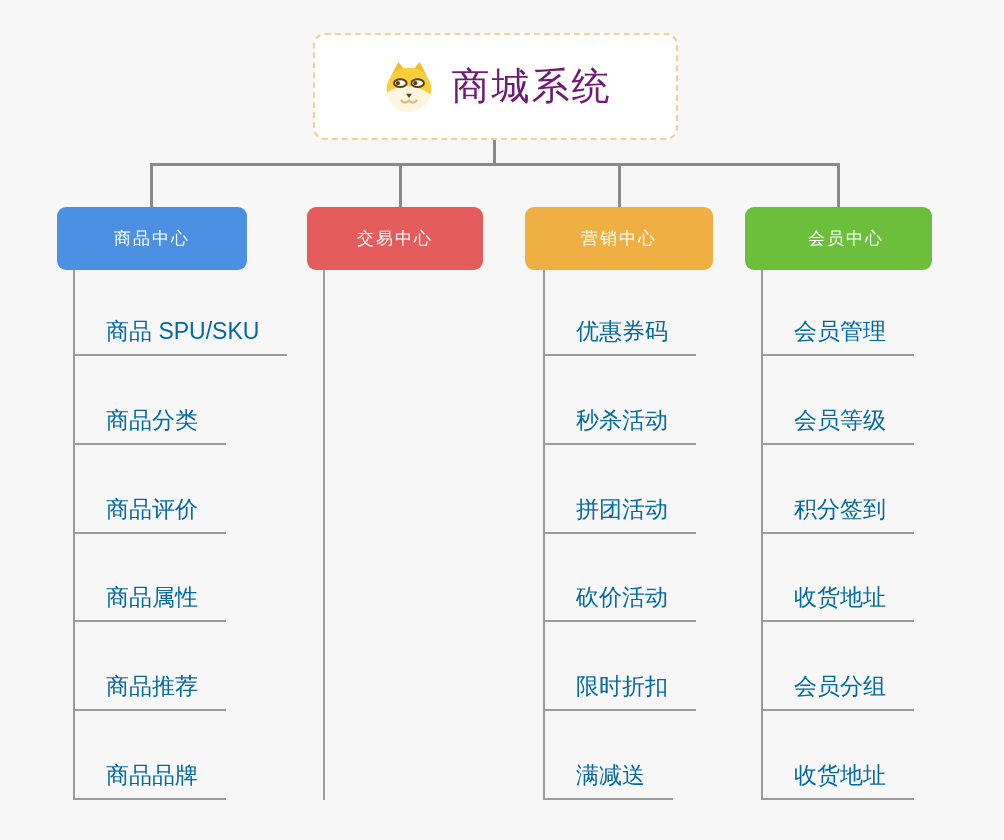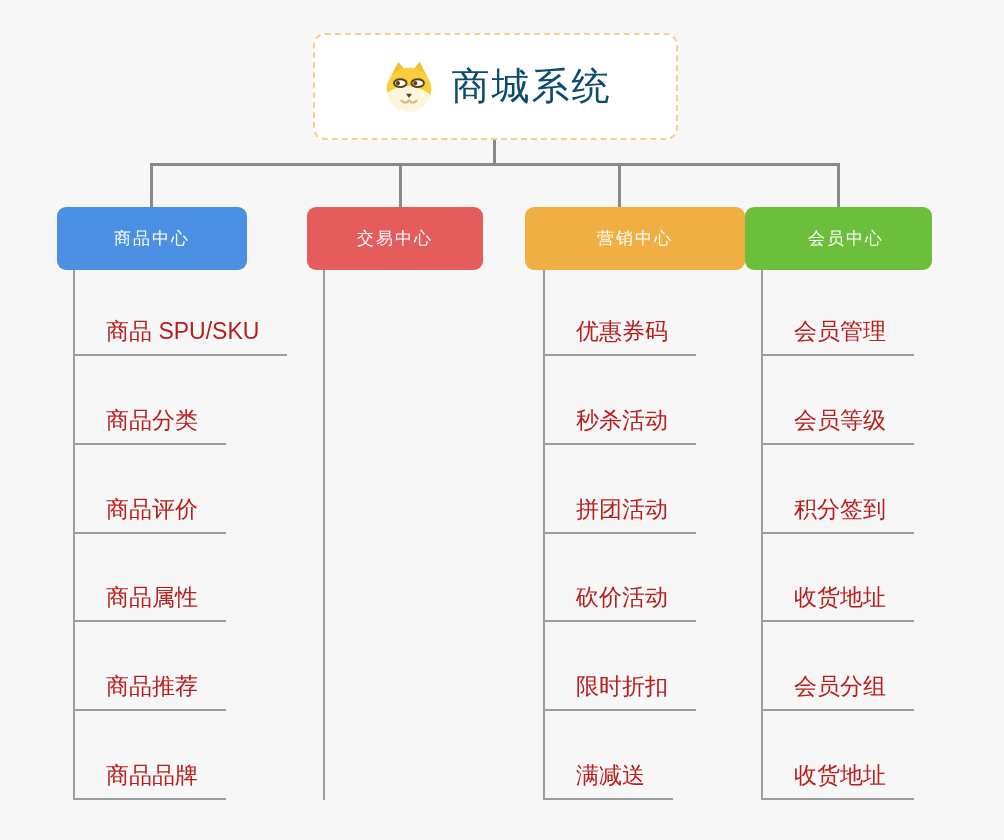--- a/index.html
+++ b/index.html
@@ -44,21 +44,21 @@
     box-sizing:border-box;
     border-radius:9px;
     display:flex;align-items:center;justify-content:center;
     color:#ffffff;
     font-size:17px;
     letter-spacing:2px;
     white-space:nowrap;
   }
   .branch.c1{left:57px;width:190px;}
   .branch.c2{left:307px;width:176px;}
-  .branch.c3{left:525px;width:220px;}
+  .branch.c3{left:525px;width:188px;}
   .branch.c4{left:745px;width:187px;}
   
   .trunk{position:absolute;top:270px;height:530px;width:2px;background:#9c9c9c;}
   .trunk.t1{left:73px;}
   .trunk.t2{left:323px;}
   .trunk.t3{left:543px;}
   .trunk.t4{left:761px;}
   
   .items{
     position:absolute;top:314px;
@@ -69,21 +69,21 @@
   .items.i3{left:543px;}
   .items.i4{left:761px;}
   .item{
     box-sizing:border-box;
     height:42px;
     margin-bottom:46.75px;
     padding:0 28px 7px 33px;
     border-bottom:2px solid #9c9c9c;
     display:flex;align-items:flex-end;
     font-size:23px;
-    color:#b91c1c;
+    color:#0369a1;
     white-space:nowrap;
   }
   .item:last-child{margin-bottom:0;}
 </style>
 </head>
 <body>
 
 <div class="canvas">
 
   <div class="line root-drop"></div>
@@ -101,21 +101,21 @@
         <circle cx="30" cy="31" r="23" fill="#fdf5dd"></circle>
         <path d="M7.5,34 Q18,26 30,27 Q42,28 52.5,36 Q55,26 49,17.5 Q41,8 30,8 Q19,8 11,17.5 Q5,26 7.5,34 Z" fill="#f8ce3a"></path>
         <ellipse cx="21" cy="24" rx="6.5" ry="4" fill="#ffffff" stroke="#5f4012" stroke-width="2"></ellipse>
         <circle cx="18.5" cy="24" r="2.1" fill="#5f4012"></circle>
         <ellipse cx="39" cy="24" rx="6.5" ry="4" fill="#ffffff" stroke="#5f4012" stroke-width="2"></ellipse>
         <circle cx="36.5" cy="24" r="2.1" fill="#5f4012"></circle>
         <path d="M27,35 h6 l-3,4.5 z" fill="#5f4012"></path>
         <path d="M22,42 q4,4.5 8,0 q4,4.5 8,0" stroke="#d9b98a" stroke-width="2.2" fill="none" stroke-linecap="round"></path>
       </svg>
     </span>
-    <span class="root-title" style="color: #0c4a6e;">商城系统</span>
+    <span class="root-title" style="color: #701a75;">商城系统</span>
   </div>
 
   <div class="branch c1" style="background-color: rgb(75, 144, 226);">商品中心</div>
   <div class="branch c2" style="background-color: rgb(228, 92, 92);">交易中心</div>
   <div class="branch c3" style="background-color: rgb(239, 175, 66);">营销中心</div>
   <div class="branch c4" style="background-color: rgb(107, 191, 58); padding-left: 15px;">会员中心</div>
 
   <div class="trunk t1"></div>
   <div class="trunk t2"></div>
   <div class="trunk t3"></div>

